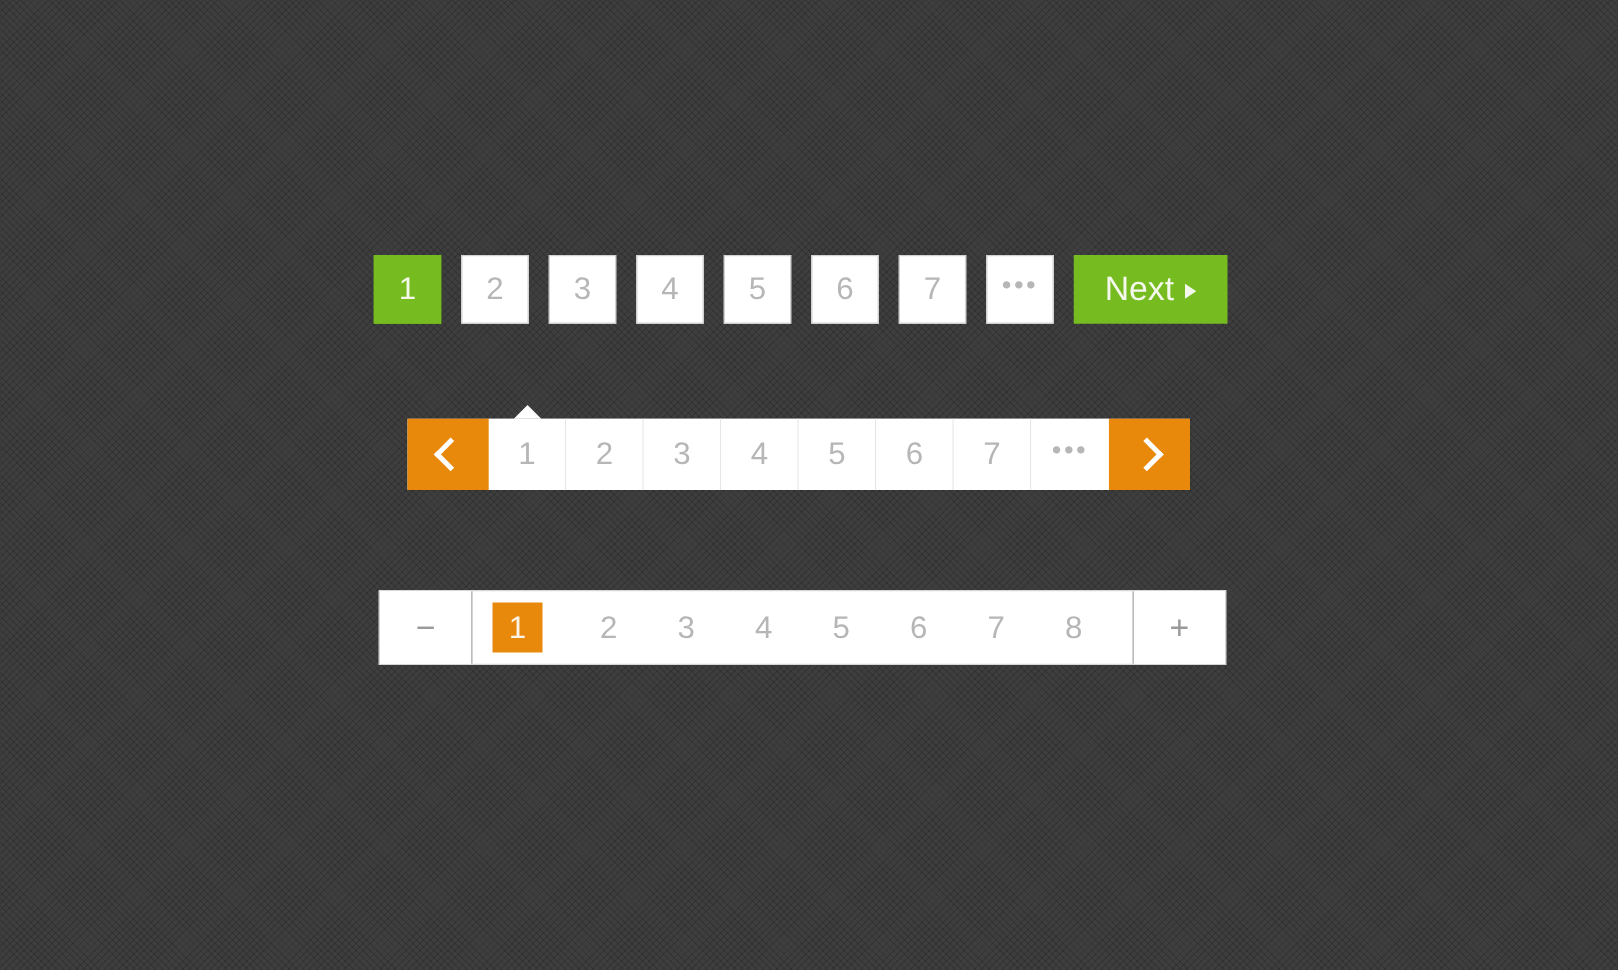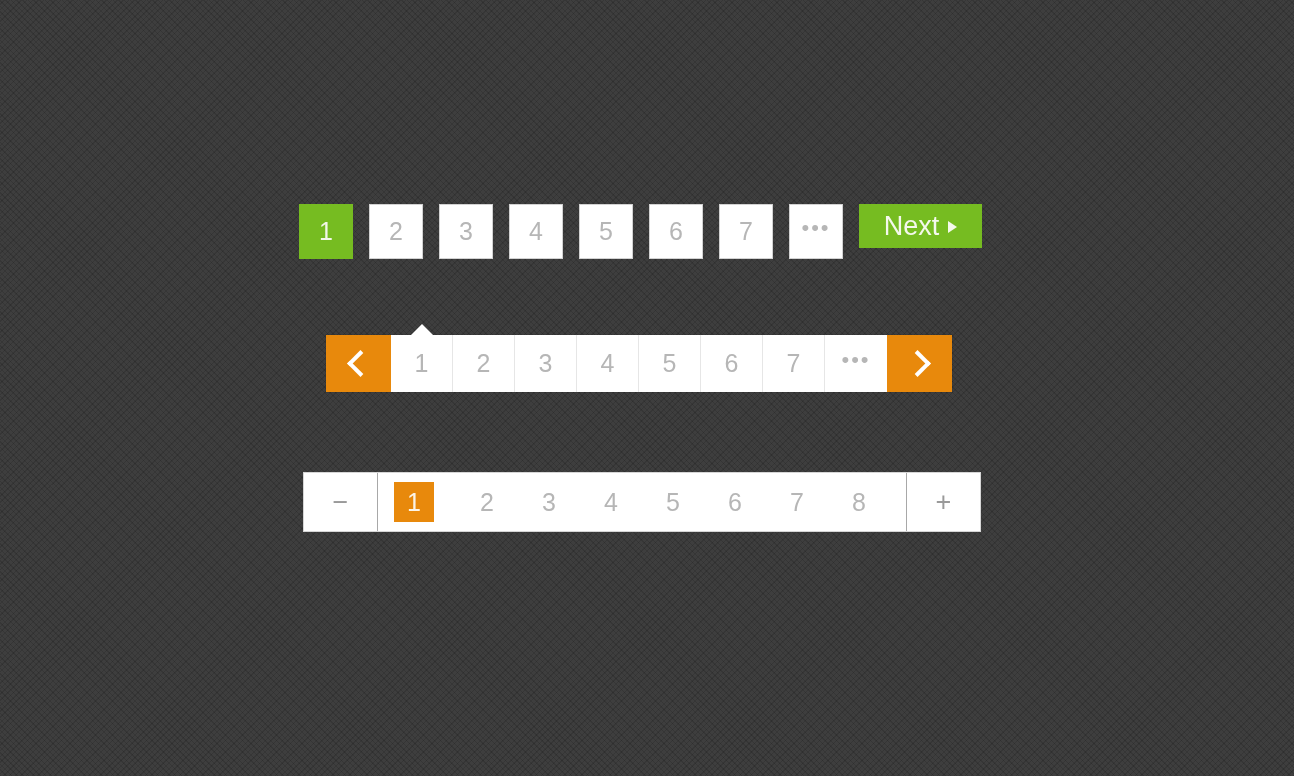--- a/index.html
+++ b/index.html
@@ -59,21 +59,21 @@
     border-color: #76bc21;
     color: #f2f7e8;
   }
   .pg1 .cell.dots {
     color: #b6b6b6;
     font-size: 22px;
     letter-spacing: 2px;
     padding-bottom: 8px;
   }
   .pg1 .nextbtn {
-    height: 44px;
+    height: 55px;
     margin-right: 0;
     padding: 0 20px;
     background: #76bc21;
     color: #f4f8ec;
     font-size: 27px;
     display: flex;
     align-items: center;
     justify-content: center;
     box-sizing: border-box;
     border: none;

